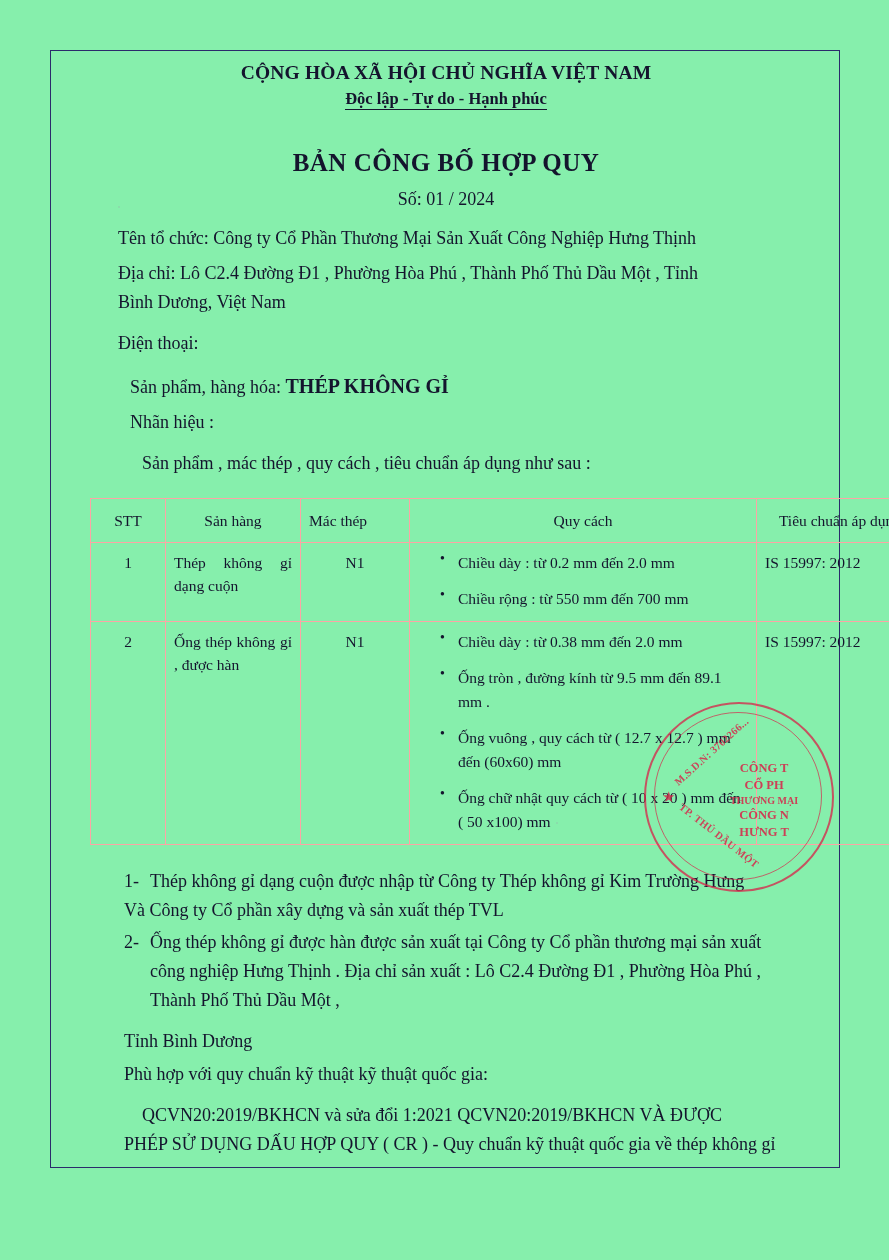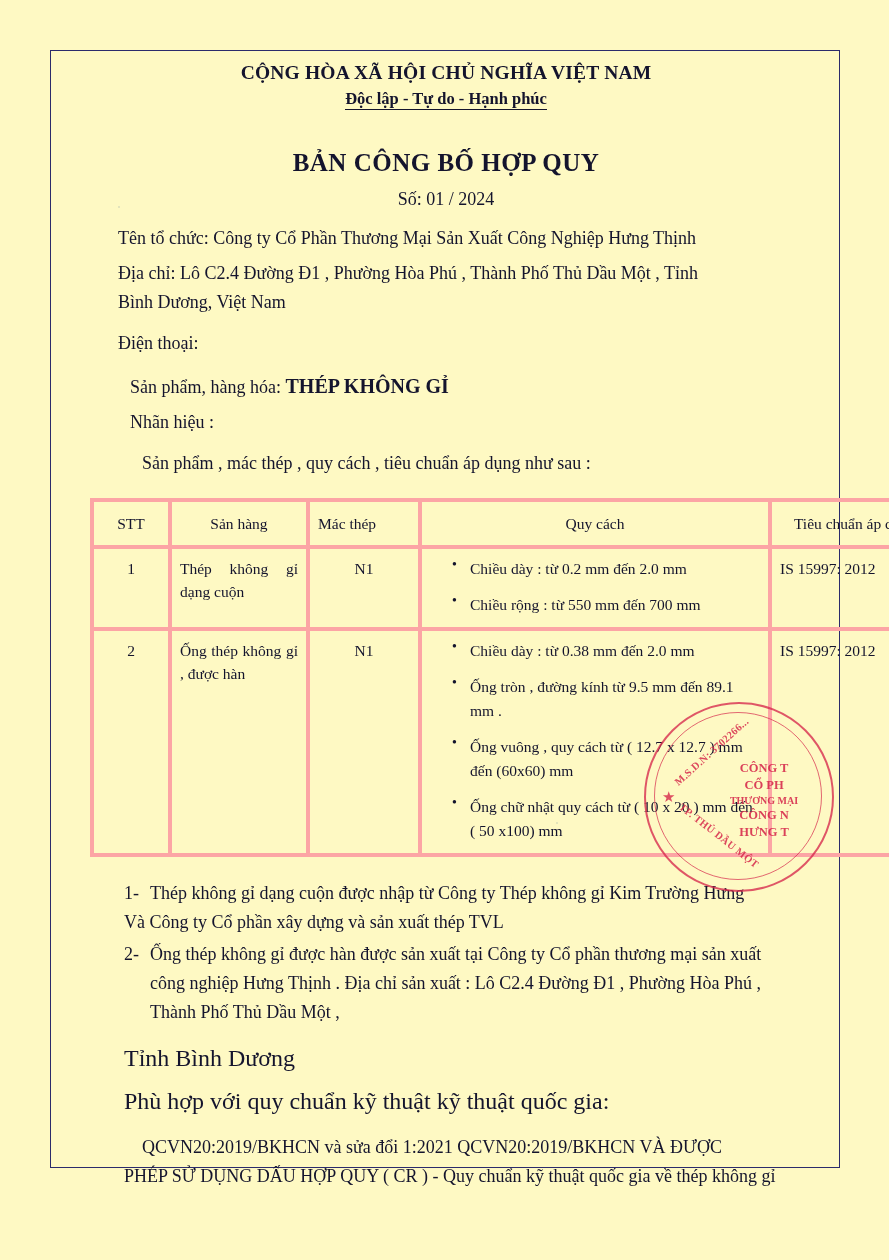--- a/index.html
+++ b/index.html
@@ -13,21 +13,21 @@
     font-family: "Liberation Serif", serif;
     color: #111111;
     position: relative;
     overflow: hidden;
   }
   .page {
     position: absolute;
     left: 0; top: 0;
     width: 889px;
     height: 1260px;
-    background: #fef9c3;
+    background: #86efac;
   }
   .doc-border {
     position: absolute;
     left: 50px;
     top: 50px;
     width: 790px;
     height: 1118px;
     border: 1px solid #2b2b6b;
     box-sizing: border-box;
   }
@@ -92,21 +92,21 @@
     font-size: 20px;
   }
   table.spec {
     border-collapse: collapse;
     width: 712px;
     margin-top: 20px;
     margin-left: 0px;
     table-layout: fixed;
   }
   table.spec th, table.spec td {
-    border: 4px solid #fca5a5;
+    border: 1px solid #fca5a5;
     vertical-align: top;
     font-size: 15.5px;
     color: #14142d;
     padding: 8px 8px;
     line-height: 1.5;
   }
   table.spec th {
     font-weight: normal;
     padding: 10px 8px;
   }
@@ -150,21 +150,21 @@
   }
   .note-num {
     width: 26px;
     flex: 0 0 26px;
   }
   .note-text { flex: 1; }
   .note-cont {
     padding-left: 34px;
   }
   .footer-para {
-    font-size: 24px;
+    font-size: 18px;
     color: #14142d;
     line-height: 1.62;
     margin-top: 12px;
     padding-left: 34px;
   }
   .footer-block {
     font-size: 18px;
     color: #14142d;
     line-height: 1.6;
     margin-top: 12px;

